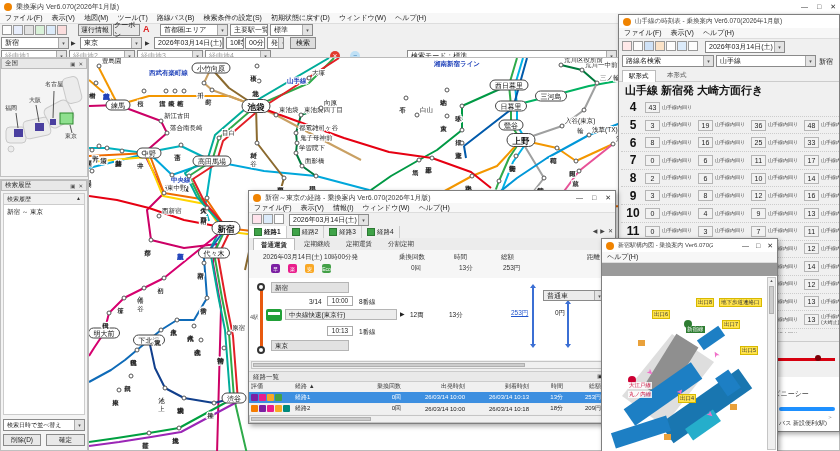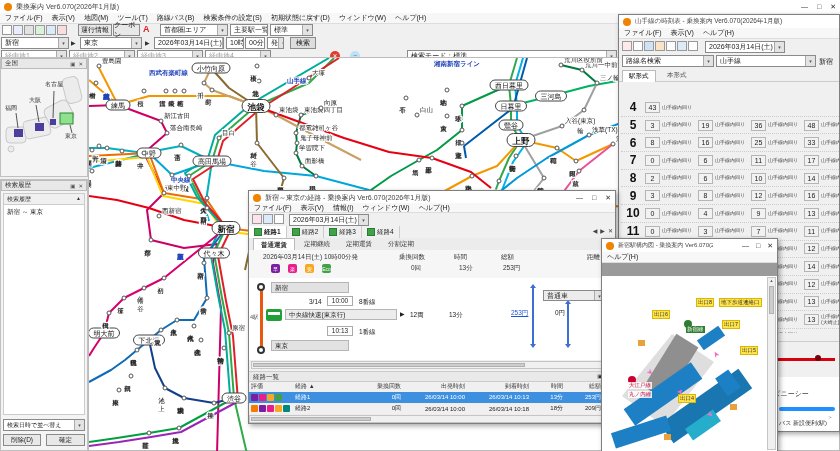--- a/index.html
+++ b/index.html
@@ -477,20 +477,21 @@
     <span class="combo" style="left:97px;top:0;width:100px;">
         <span>山手線</span>
         <span class="arr">▾</span>
       </span>
     <span class="abs" style="left:200px;top:2px;font-size:7px;color:#222;">新宿</span>
   </div>
   <div class="abs" style="top:54px;left:0;right:0;height:12px;border-bottom:1px solid #ccc;">
     <span class="abs" style="left:3px;top:1px;padding:1px 6px;background:#fff;border:1px solid #bbb;border-bottom:none;font-size:6.5px;">駅形式</span>
     <span class="abs" style="left:42px;top:1px;padding:1px 6px;font-size:6.5px;color:#555;">本形式</span>
   </div>
+  <div class="abs" style="top:68px;left:6px;font-size:11px;font-weight:bold;color:#111;">山手線 新宿発 大崎方面行き</div>
   <div id="tt-grid" class="abs" style="top:84px;left:2px;right:0;height:234px;overflow:hidden;">
       <div class="trow">
         <div class="thour">4</div>
         <div class="tcell">
           <div class="tmin">43</div>
           <div class="tlab">山手線内回り</div>
         </div>
       </div>
       <div class="trow">
         <div class="thour">5</div>

